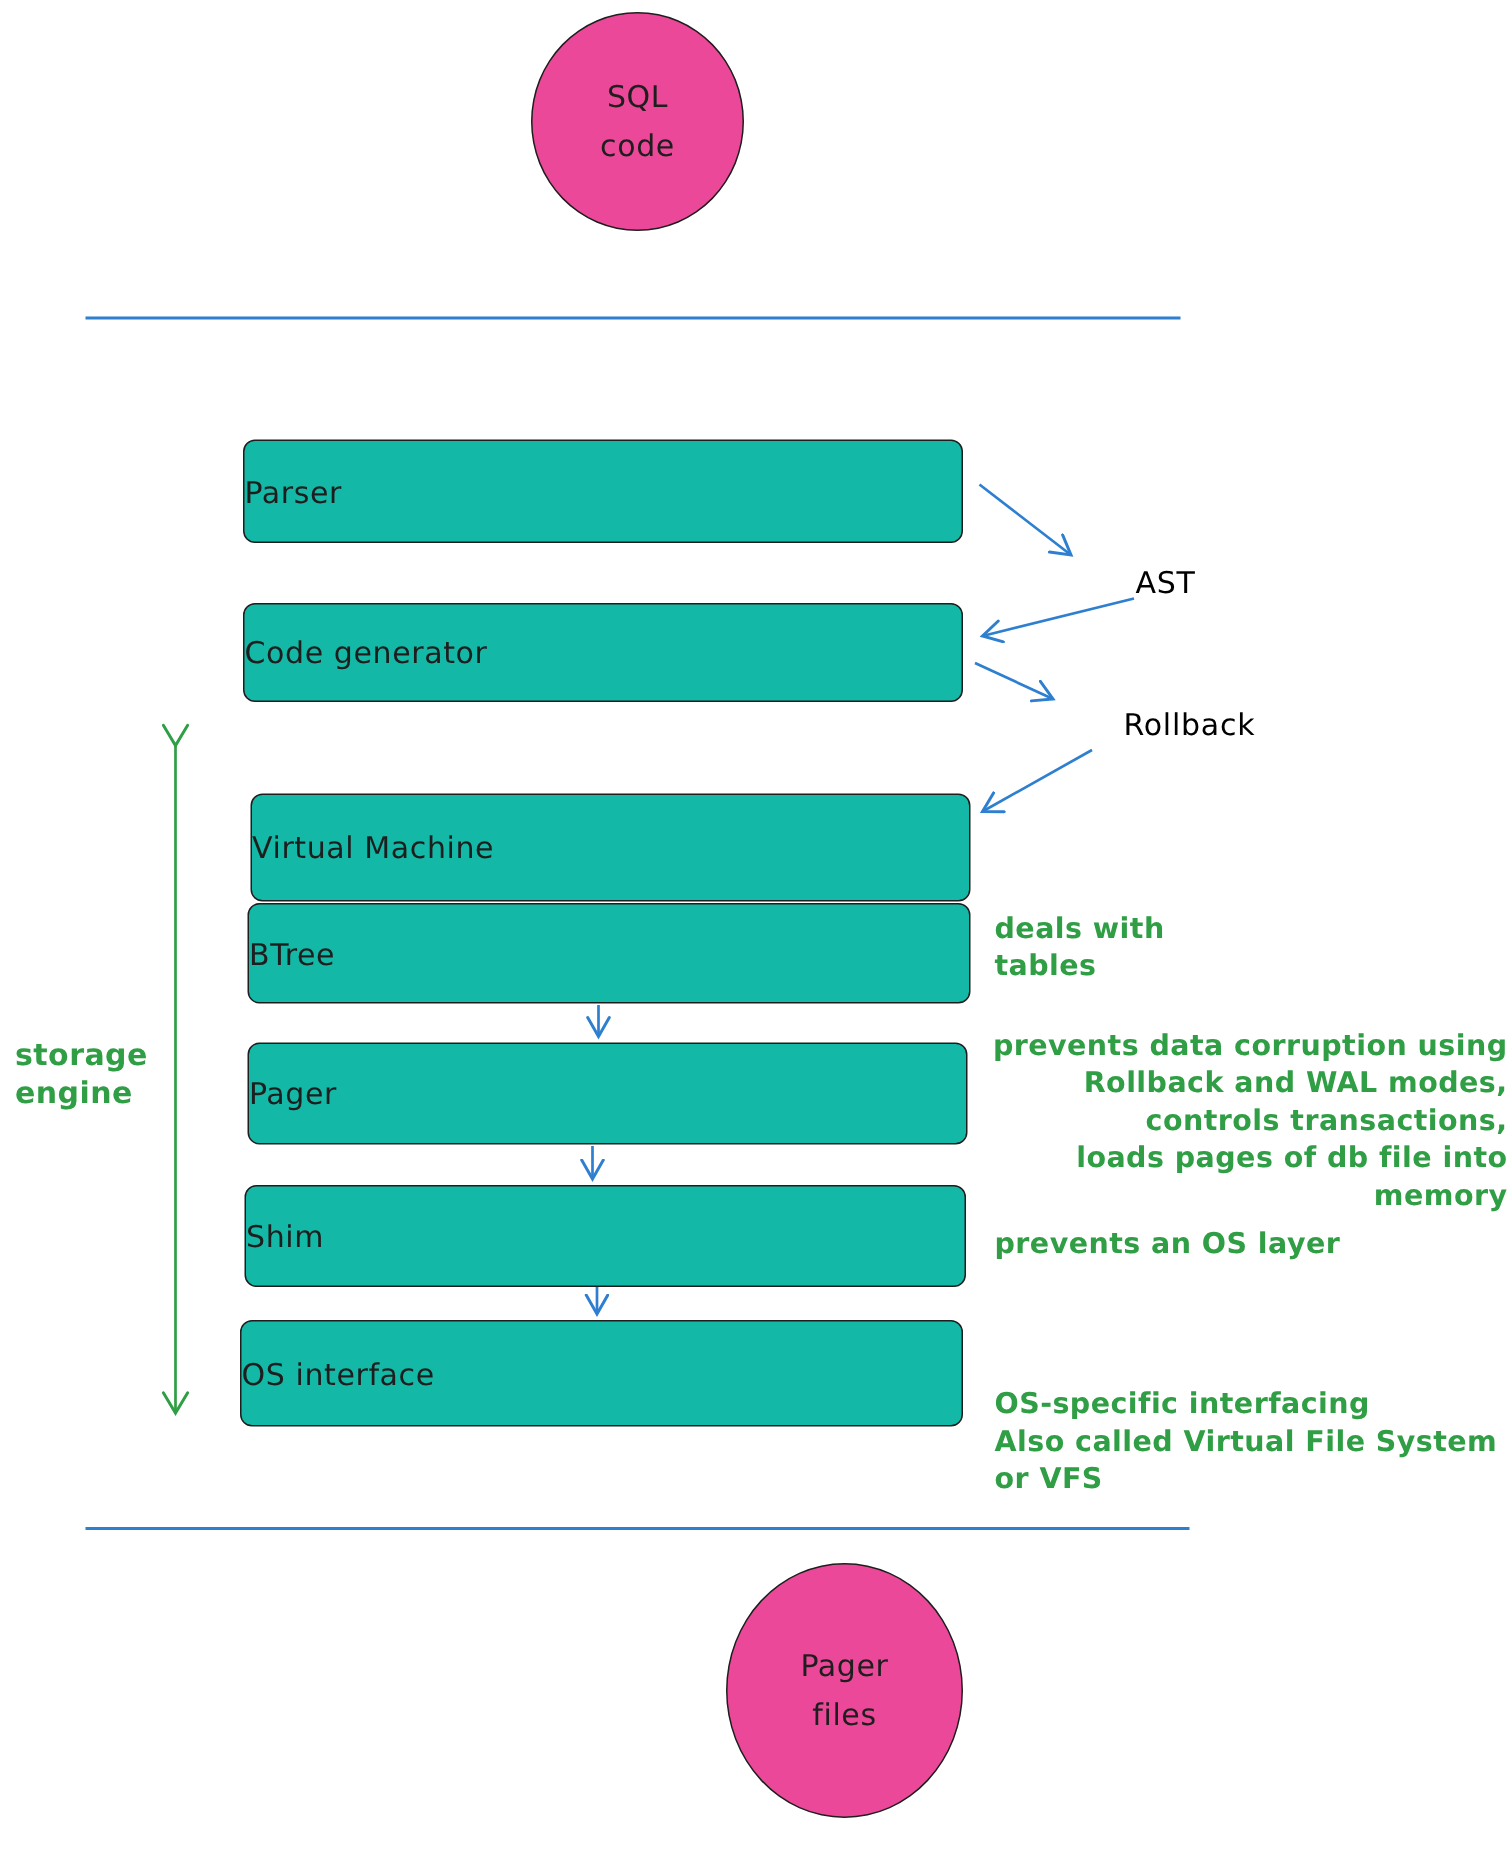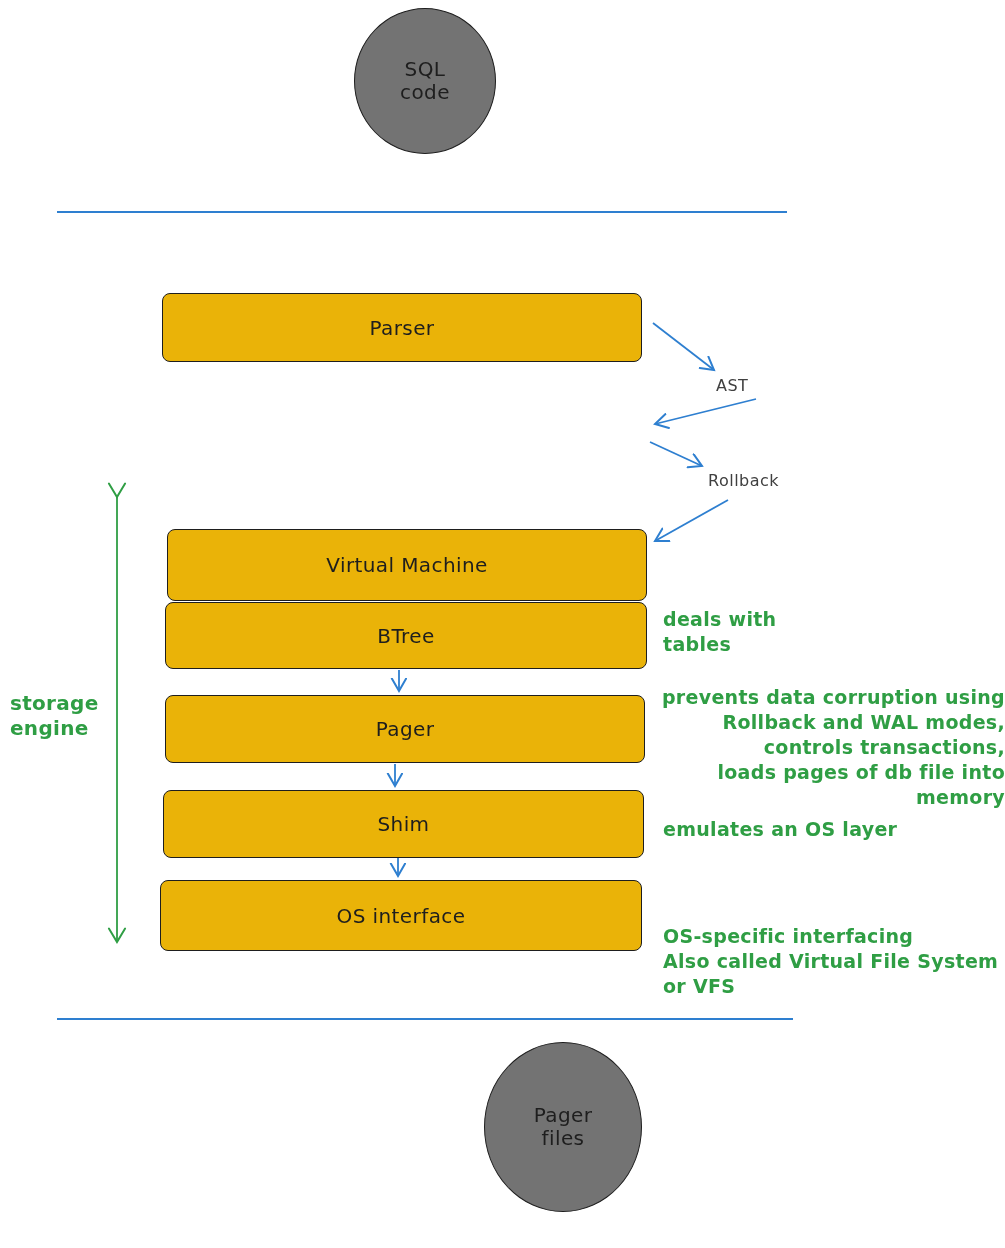--- a/index.html
+++ b/index.html
@@ -15,49 +15,50 @@
   .svg-layer {
     position: absolute;
     left: 0; top: 0;
     width: 1005px; height: 1248px;
     z-index: 1;
   }
   .node-box {
     position: absolute;
     border: 1.7px solid #1e1e1e;
     border-radius: 8px;
-    background: #eab308;
+    background: #14b8a6;
     display: flex;
     align-items: center;
-    justify-content: center;
+    justify-content: flex-start;
     font-size: 20px;
     letter-spacing: 0.4px;
     z-index: 2;
   }
   .node-circle {
     position: absolute;
     border: 1.5px solid #1e1e1e;
     border-radius: 50%;
-    background: #737373;
+    background: #ec4899;
     display: flex;
     align-items: center;
     justify-content: center;
     text-align: center;
     font-size: 20px;
     letter-spacing: 0.4px;
     white-space: pre-line;
-    line-height: 23px;
+    line-height: 33px;
     z-index: 2;
   }
   .edge-label {
     position: absolute;
-    font-size: 16px;
+    font-size: 20px;
     letter-spacing: 0.5px;
-    color: #404040;
+    color: #000000;
     z-index: 3;
+    margin-left: 41px;
   }
   .note {
     position: absolute;
     font-size: 19px;
     line-height: 25px;
     letter-spacing: 0.3px;
     white-space: pre-line;
     z-index: 3;
     font-weight: bold;
   }
@@ -96,20 +97,23 @@
 
   <div class="node-circle" style="left:354px; top:8px; width:140px; height:144px;">
     <span>SQL
 code</span>
   </div>
 
   <div class="node-box" style="left:162px; top:293px; width:478px; height:67px;">
     <span>Parser</span>
   </div>
 
+  <div class="node-box" style="left:162px; top:402px; width:478px; height:64px;">
+    <span>Code generator</span>
+  </div>
 
   <div class="node-box" style="left:167px; top:500px; width:478px; height:70px;margin-top:29px;">
     <span>Virtual Machine</span>
   </div>
 
   <div class="node-box" style="left:165px; top:602px; width:480px; height:65px;">
     <span>BTree</span>
   </div>
 
   <div class="node-box" style="left:165px; top:695px; width:478px; height:66px;">
@@ -129,21 +133,21 @@
 
   <div class="note green" style="left:10px; top:691px; font-size:20px;">storage
 engine</div>
 
   <div class="note green" style="left:663px; top:607px;">deals with
 tables</div>
   <div class="note green" style="left:655px; top:685px;text-align:right;">prevents data corruption using
 Rollback and WAL modes,
 controls transactions,
 loads pages of db file into memory</div>
-  <div class="note green" style="left:663px; top:817px;">emulates an OS layer</div>
+  <div class="note green" style="left:663px; top:817px;">prevents an OS layer</div>
   <div class="note green" style="left:663px; top:888px;margin-top:36px;">OS-specific interfacing
 Also called Virtual File System
 or VFS</div>
 
 
   <div class="node-circle" style="left:484px; top:1042px; width:156px; height:168px;">
     <span>Pager
 files</span>
   </div>
 

